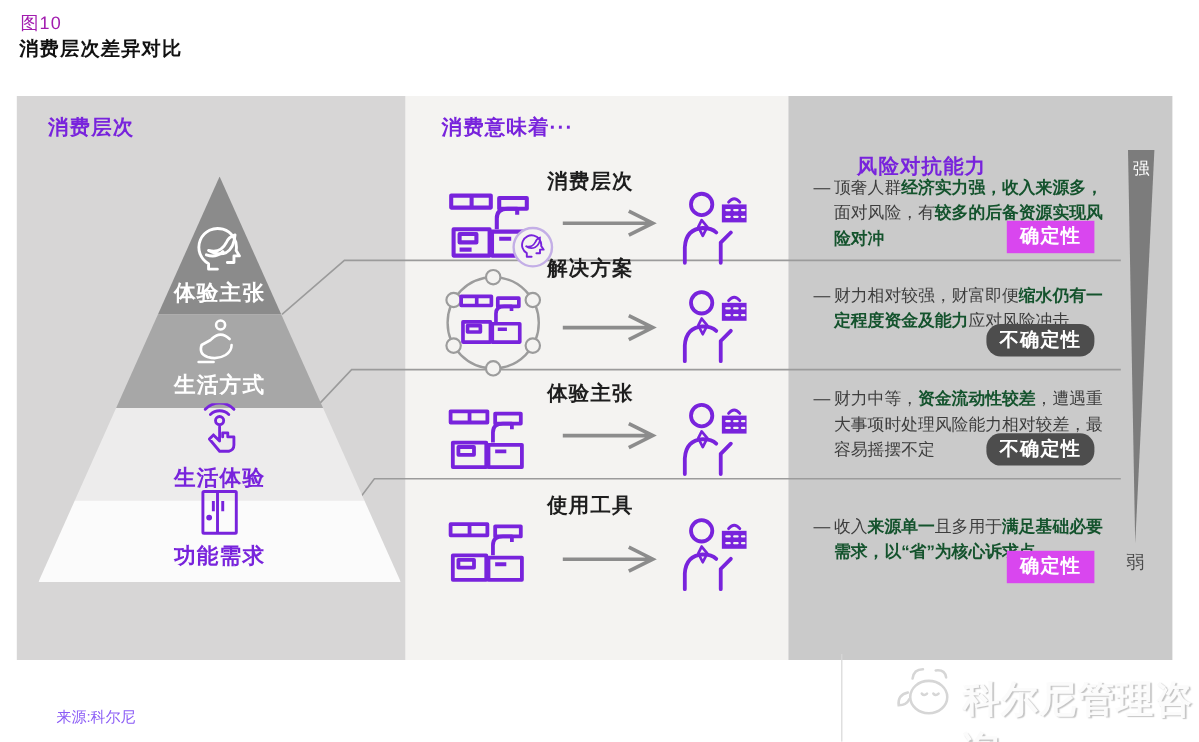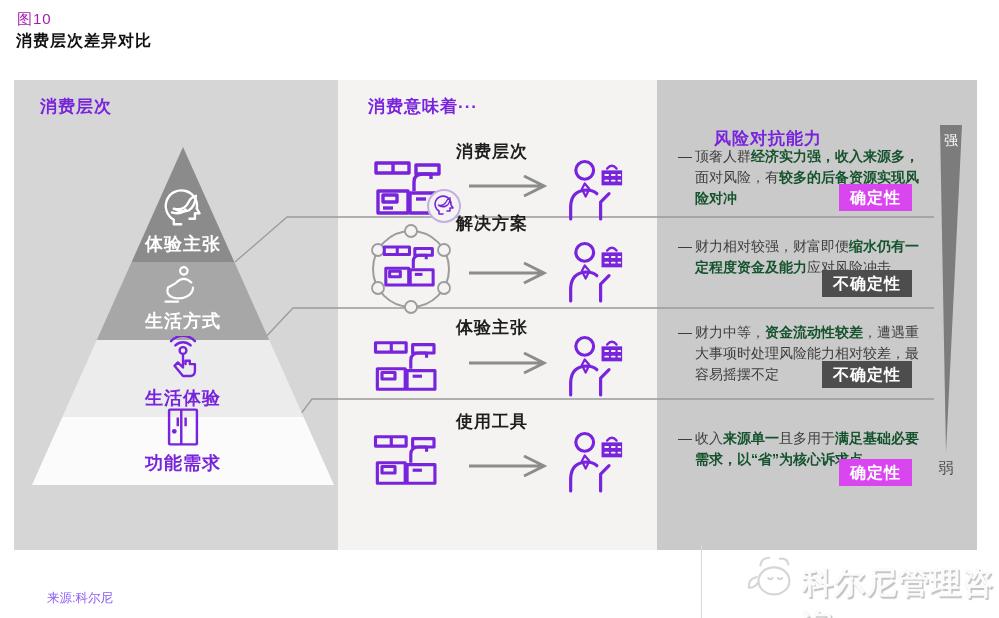--- a/index.html
+++ b/index.html
@@ -43,21 +43,21 @@
   .att-badge { position:absolute; left:412px; top:108px; z-index:4; }
   
   .block { position:absolute; left:664px; width:252px; font-size:14px;
            line-height:1.5; color:#3d3d3d; z-index:3; }
   .block .dash { position:absolute; left:0; top:0; }
   .block .txt { display:block; padding-left:17px; }
   .sp { color:#14532d; font-weight:bold; }
   .badge { position:absolute; right:65px; height:27px; line-height:27px; padding:0 11px;
            font-size:16px; font-weight:bold; color:#ffffff; z-index:3; letter-spacing:1px;}
   .badge-certain   { background:#d946ef; }
-  .badge-uncertain { background:#4d4d4d; }
+  .badge-uncertain { background:#4d4d4d;border-radius:12px; }
   .bd1 { top:104px; } .bd2 { top:190px; } .bd3 { top:281px; } .bd4 { top:379px; }
   
   .lines { left:0; top:0; width:963px; height:470px; z-index:1; }
   .scale-strong { left:926px; top:52px;  width:22px; text-align:center; font-size:14px; color:#fff; z-index:3;}
   .scale-weak   { left:920px; top:379px; width:24px; text-align:center; font-size:15px; color:#4a4a4a; z-index:3;}
   
   .source { left:47px; top:590px; font-size:12.5px; color:#8b5cf6; }
   .wm-line { left:701px; top:545px; width:1px; height:73px; background:#d8d8d8; }
   .wm-icon { left:746px; top:551px; }
   .wm-text { left:802px; top:562px; font-size:31px; letter-spacing:1px; color:#fbfbfb;

